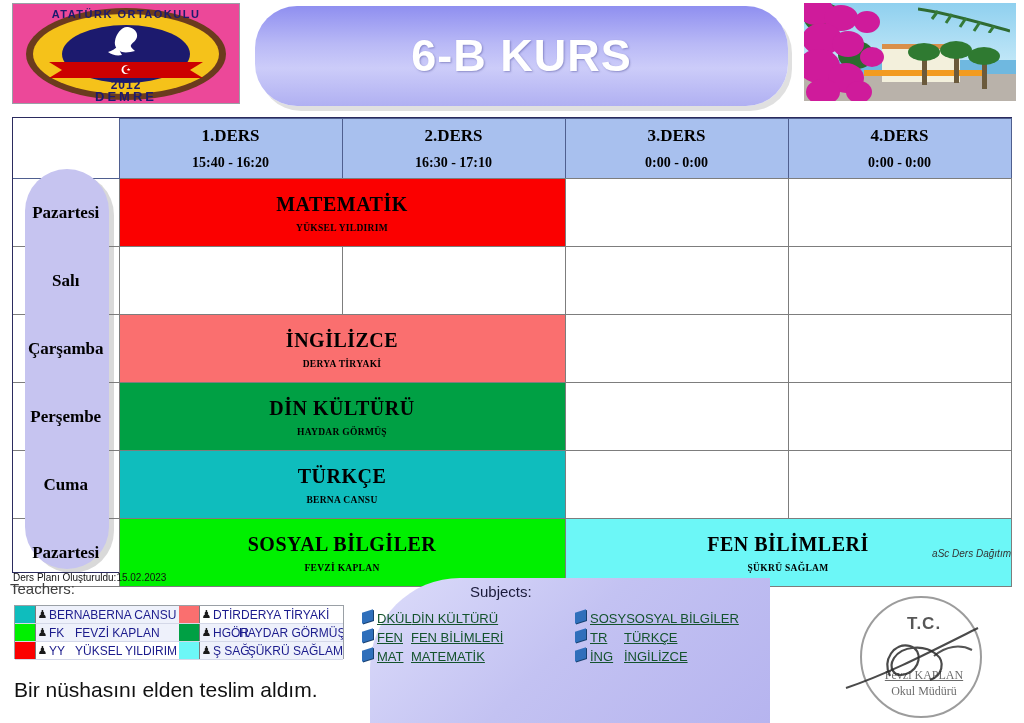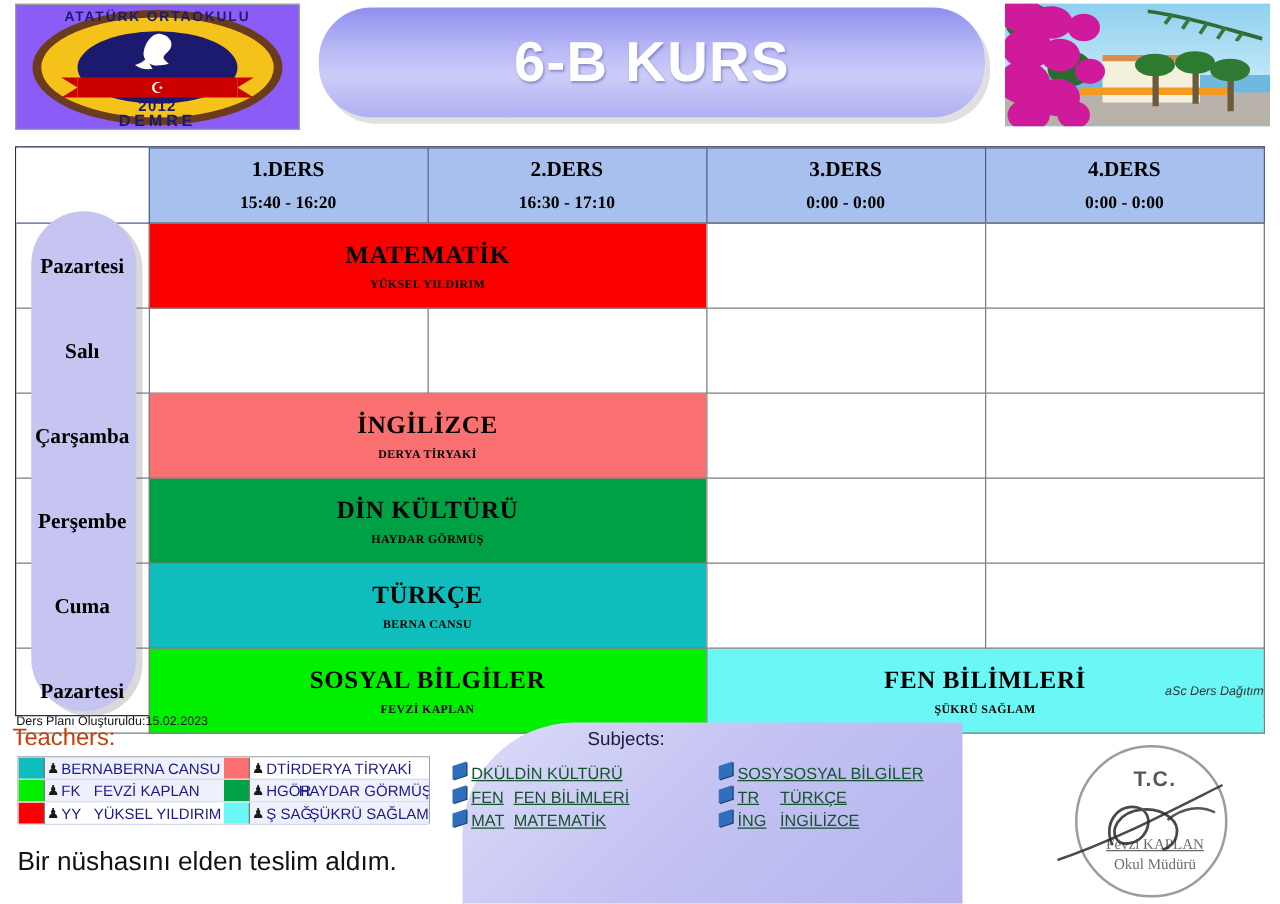--- a/index.html
+++ b/index.html
@@ -11,21 +11,21 @@
     position: relative;
     overflow: hidden;
     font-family: "Liberation Sans", sans-serif;
   }
 
   
   #header { position: absolute; left: 0; top: 0; width: 1024px; height: 112px; }
 
   #logo-box {
     position: absolute; left: 12px; top: 3px; width: 228px; height: 101px;
-    border: 1px solid #9aa0a6; background: #8b5cf6; box-sizing: border-box;
+    border: 1px solid #9aa0a6; background: #ec4899; box-sizing: border-box;
   }
   .logo-ellipse {
     position: absolute; left: 50%; top: 50%;
     transform: translate(-50%,-50%);
     width: 200px; height: 92px; border-radius: 50%;
     background: #6b3b1e;
   }
   .logo-ring {
     position: absolute; left: 50%; top: 50%; transform: translate(-50%,-50%);
     width: 186px; height: 80px; border-radius: 50%;
@@ -62,21 +62,21 @@
   .logo-year {
     position: absolute; left: 0; top: 74px; width: 100%; text-align: center;
     font-size: 12px; font-weight: bold; color: #1c1a6e; letter-spacing: 1px;
   }
   .logo-city {
     position: absolute; left: 0; top: 85px; width: 100%; text-align: center;
     font-size: 13px; font-weight: bold; color: #1c1a6e; letter-spacing: 3px;
   }
 
   #title-plate {
-    position: absolute; left: 255px; top: 6px; width: 533px; height: 88px;
+    position: absolute; left: 255px; top: 6px; width: 533px; height: 100px;
     border-radius: 42px;
     background: linear-gradient(180deg, #8f8ff0 0%, #b9b9f6 38%, #ccccf9 62%, #b0b0f2 100%);
     box-shadow: 4px 5px 0 rgba(0,0,0,0.12);
     display: flex; align-items: center; justify-content: center;
   }
   #title-text {
     color: #ffffff; font-size: 45px; font-weight: bold;
     letter-spacing: 1px;
     text-shadow: 1px 1px 2px rgba(90,90,160,0.55);
   }
@@ -166,21 +166,21 @@
   }
   .book-icon {
     width: 11px; height: 11px; margin-right: 4px; flex: none;
     background: #2f6fbb; transform: skewY(-18deg);
     box-shadow: 1px 1px 0 #17406f;
   }
   .subj-code { display: inline-block; min-width: 34px; }
 
   #teachers-title {
     position: absolute; left: 10px; top: 580px;
-    font-size: 19px; color: #c2410c;
+    font-size: 15px; color: #404040;
   }
   #teachers-box {
     position: absolute; left: 14px; top: 605px;
     width: 328px; height: 52px;
     border: 1px solid #9aa0a6; background: #ffffff;
     display: grid; grid-template-columns: 1fr 1fr;
   }
   .tcell {
     display: flex; align-items: center; height: 17px;
     border-bottom: 1px solid #d4d8e8; background: #eef1fb;

